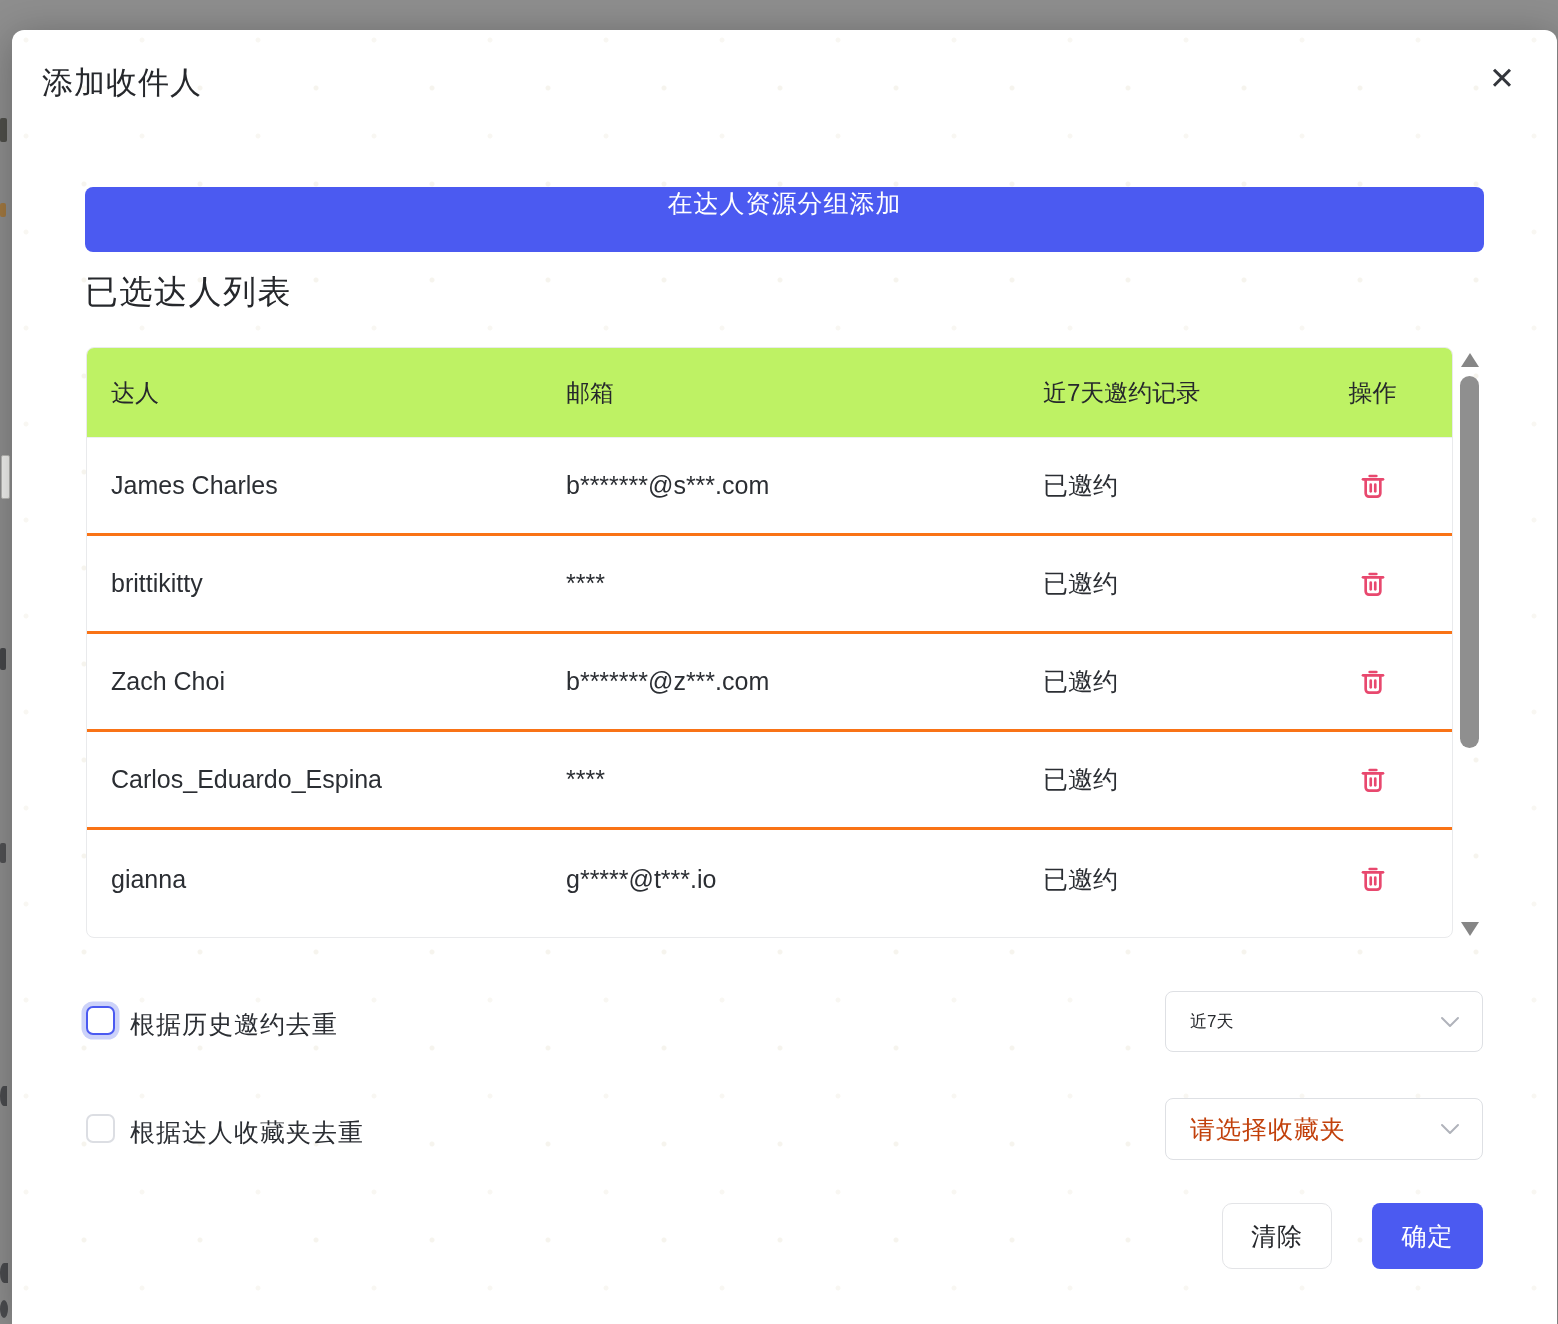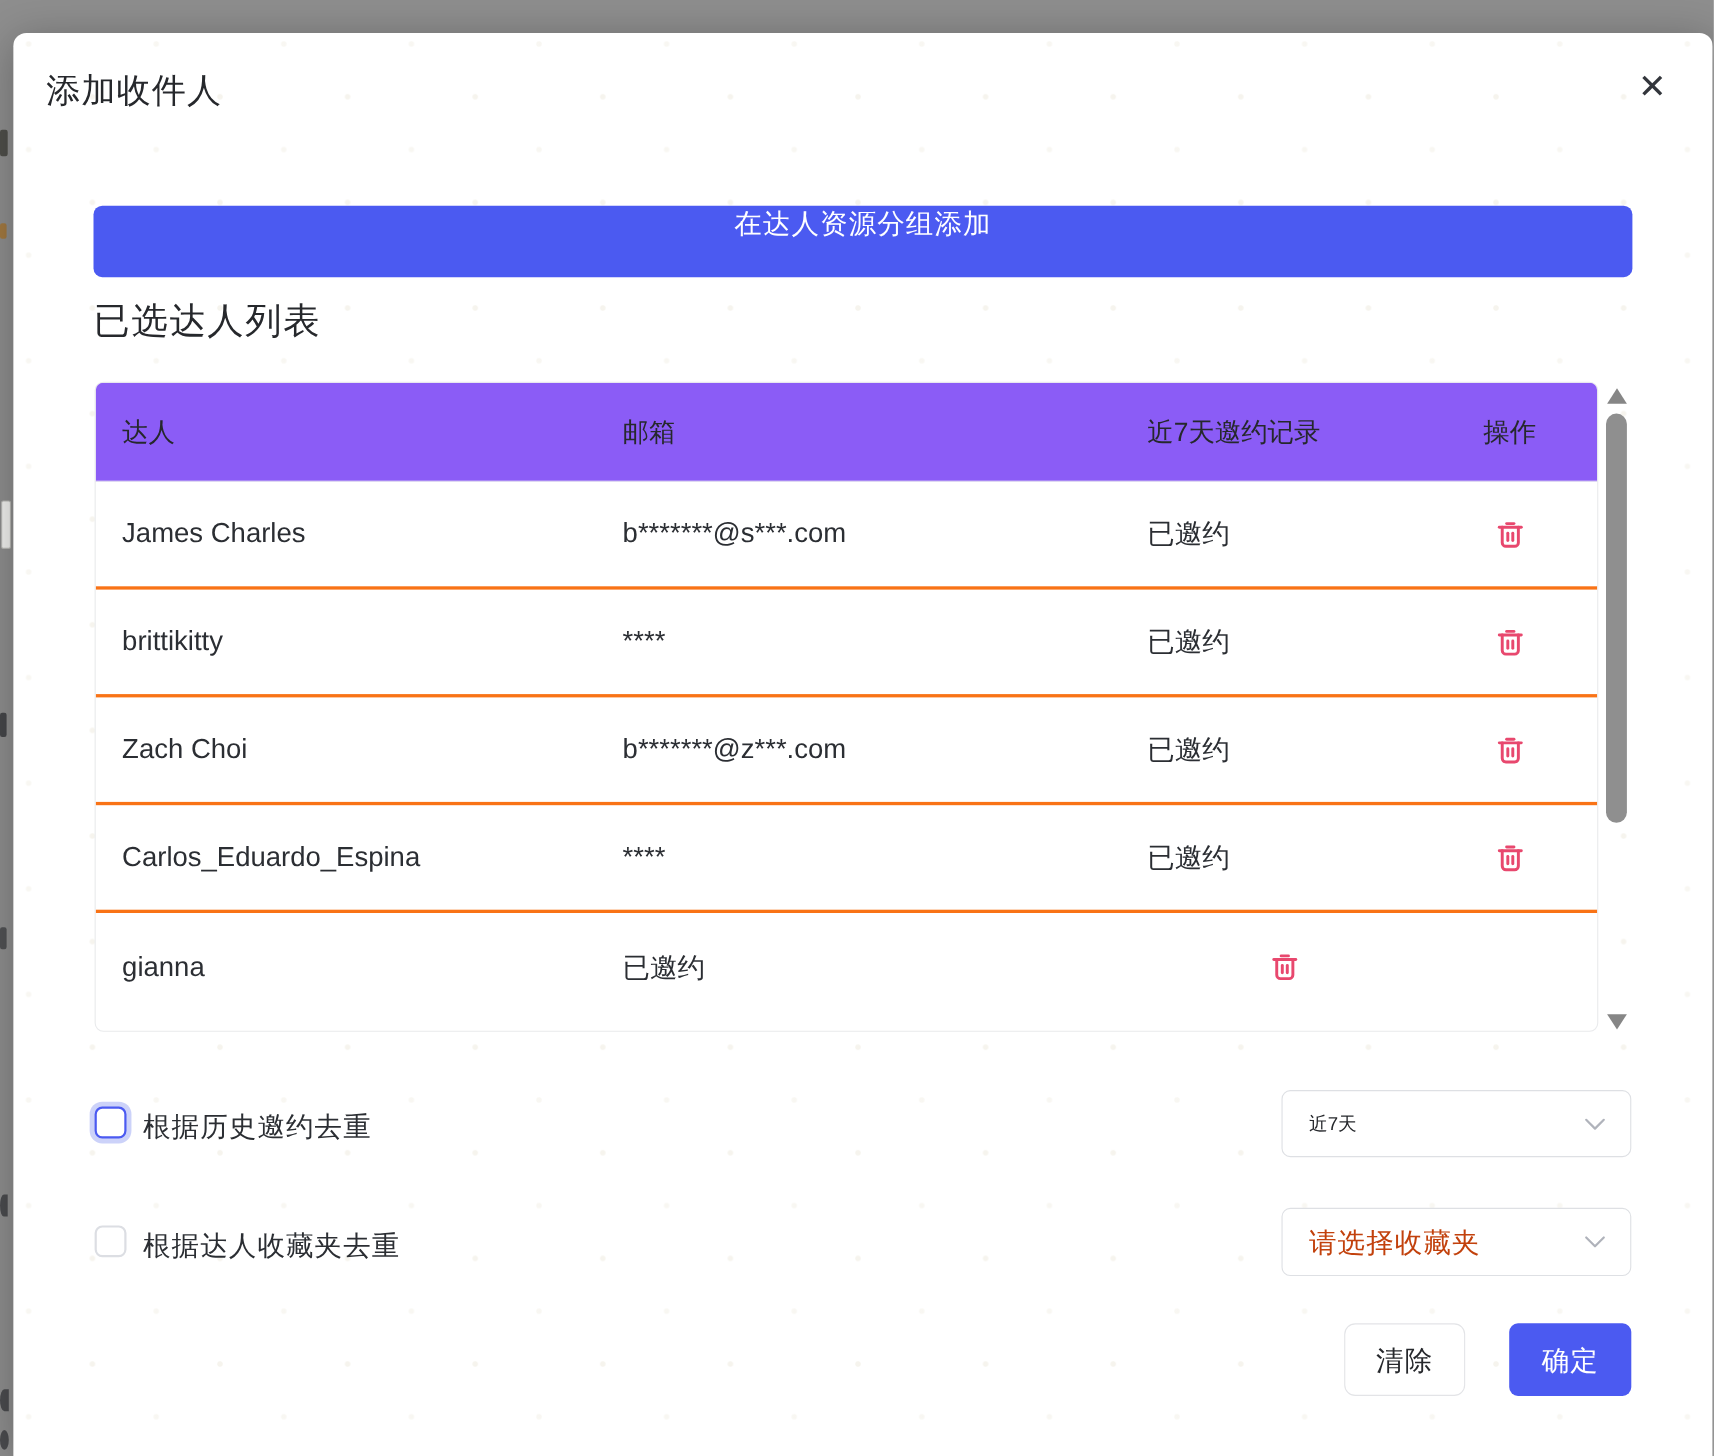--- a/index.html
+++ b/index.html
@@ -56,21 +56,21 @@
 
   .table {
     position:absolute; left:74px; top:317px;
     width:1367px; height:591px;
     border:1px solid #e9eaec; border-radius:8px;
     background:#fff; overflow:hidden;
   }
   .t-header {
     display:grid; grid-template-columns:479px 477px 250px 1fr;
     height:90px; align-items:center;
-    background:#8b5cf6; border-bottom:1px solid #edeff1;
+    background:#bef264; border-bottom:1px solid #edeff1;
     font-size:24px; font-weight:500; color:#26282c;
   }
   .t-row {
     display:grid; grid-template-columns:479px 477px 250px 1fr;
     height:98px; align-items:center;
     border-bottom:3px solid #f97316;
     font-size:25px; color:#2b2e33;
   }
   .t-row:last-child { border-bottom:none; }
   .cell-name { padding-left:24px; }
@@ -229,20 +229,21 @@
               <path d="M6.5 7v10.5a2.5 2.5 0 0 0 2.5 2.5h6a2.5 2.5 0 0 0 2.5-2.5V7"></path>
               <path d="M10.3 11v5"></path>
               <path d="M13.7 11v5"></path>
             </svg>
       </span>
         </div>
     </div>
 
     <div class="t-row">
       <div class="cell-name">gianna</div>
+      <div>g*****@t***.io</div>
       <div>已邀约</div>
       <div class="cell-action">
           <span class="trash-btn">
         <svg width="32" height="32" viewBox="0 0 24 24" fill="none" stroke="#e8486e" stroke-width="2" stroke-linecap="round" stroke-linejoin="round">
               <path d="M9.5 4.5h5"></path>
               <path d="M4.5 7h15"></path>
               <path d="M6.5 7v10.5a2.5 2.5 0 0 0 2.5 2.5h6a2.5 2.5 0 0 0 2.5-2.5V7"></path>
               <path d="M10.3 11v5"></path>
               <path d="M13.7 11v5"></path>
             </svg>

